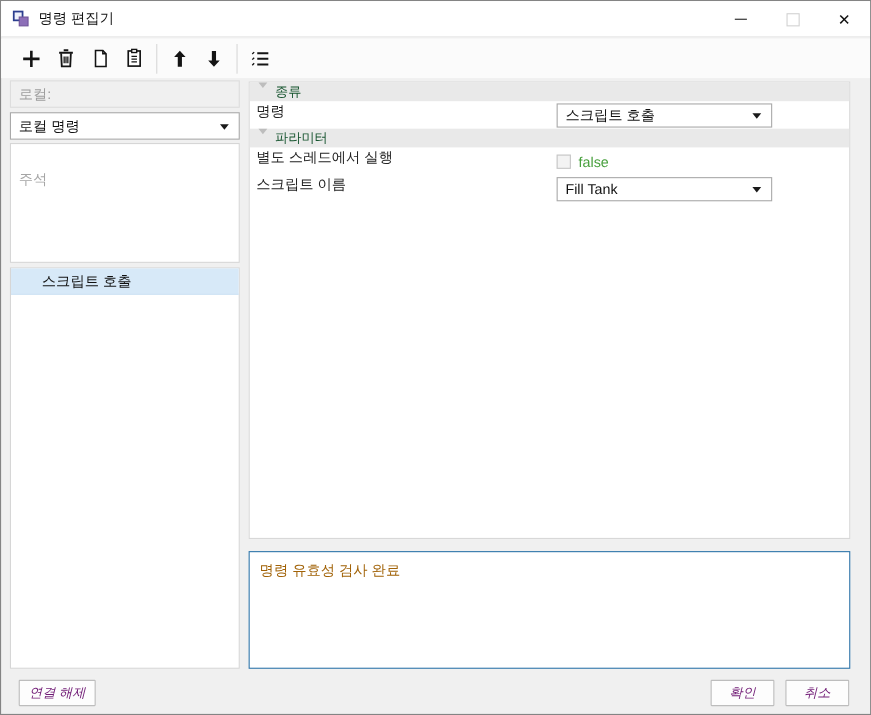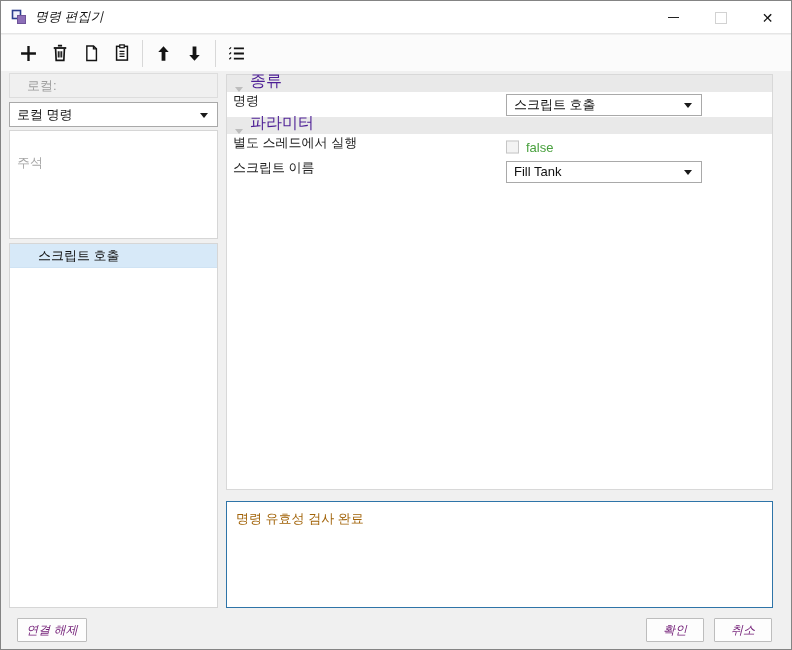--- a/index.html
+++ b/index.html
@@ -4,52 +4,52 @@
 <style>
   html,body{margin:0;padding:0;background:#fff;}
   .window{
     position:relative;width:792px;height:650px;box-sizing:border-box;
     border:1px solid #848484;background:#f0f0f0;overflow:hidden;
     font-family:"Liberation Sans","DejaVu Sans",sans-serif;color:#1a1a1a;
   }
   
   .titlebar{position:absolute;top:0;left:0;right:0;height:33px;background:#ffffff;
     border-bottom:1px solid #e6e6e6;display:flex;align-items:center;padding-left:10px;box-sizing:border-box;}
-  .title-text{font-size:13px;margin-left:8px;color:#111;font-style:italic;}
+  .title-text{font-size:13px;margin-left:8px;color:#111;}
   .win-controls{position:absolute;top:0;right:0;height:33px;display:flex;}
   .win-btn{width:47px;height:33px;display:flex;align-items:center;justify-content:center;cursor:default;}
   .min-bar{display:block;width:11px;height:1px;background:#222;}
   .max-box{display:block;width:10px;height:10px;border:1px solid #d2d2d2;background:transparent;}
   .close-x{font-size:14px;color:#111;line-height:1;}
   
   .toolbar{position:absolute;top:34px;left:0;right:0;height:36px;background:#fbfbfb;
     display:flex;align-items:center;padding-left:12px;box-sizing:border-box;}
   .tb-btn{width:31px;height:30px;display:flex;align-items:center;justify-content:center;}
   .tb-sep{width:1px;height:27px;background:#d8d8d8;margin:0 5px;}
   
   .local-box{position:absolute;left:8px;top:72px;width:209px;height:25px;border:1px solid #dddddd;
-    box-sizing:border-box;display:flex;align-items:center;padding-left:17px;font-size:13px;color:#9d9d9d;}
+    box-sizing:border-box;display:flex;align-items:center;padding-left:7px;font-size:13px;color:#9d9d9d;}
   .type-combo{position:absolute;left:8px;top:101px;width:209px;height:25px;background:#fff;
     border:1px solid #a9a9a9;box-sizing:border-box;display:flex;align-items:center;
     padding-left:7px;font-size:13px;color:#111;}
   .caret{position:absolute;right:9px;top:50%;margin-top:-2px;width:0;height:0;
     border-left:4px solid transparent;border-right:4px solid transparent;border-top:5px solid #1a1a1a;}
   .comment-area{position:absolute;left:8px;top:129px;width:209px;height:109px;background:#fff;
     border:1px solid #d6d6d6;box-sizing:border-box;resize:none;outline:none;
     font-family:"Liberation Sans","DejaVu Sans",sans-serif;font-size:13px;padding:23px 7px;color:#222;}
   .comment-area::placeholder{color:#a5a5a5;}
   .cmd-list{position:absolute;left:8px;top:242px;width:209px;height:365px;background:#fff;
     border:1px solid #d6d6d6;box-sizing:border-box;}
   .cmd-item-selected{height:24px;background:#d7e9f8;border-bottom:1px solid #cfe3f4;
     display:flex;align-items:center;padding-left:28px;font-size:13px;color:#111;box-sizing:border-box;}
   
   .prop-grid{position:absolute;left:225px;top:73px;width:547px;height:416px;background:#ffffff;
     border:1px solid #d8d8d8;box-sizing:border-box;}
-  .grid-header{height:17px;background:#e9e9e9;display:flex;align-items:flex-end;
-    font-size:16px;color:#4c1d95;padding-left:8px;box-sizing:border-box;}
+  .grid-header{height:17px;background:#e9e9e9;display:flex;align-items:flex-start;
+    font-size:12px;color:#14532d;padding-left:8px;box-sizing:border-box;}
   .tri{width:0;height:0;border-left:4px solid transparent;border-right:4px solid transparent;
     border-top:5px solid #bdbdbd;margin-right:7px;}
   .grid-row{height:25px;position:relative;display:flex;align-items:flex-start;
     font-size:13px;color:#222;padding-left:6px;box-sizing:border-box;}
   .grid-value{position:absolute;left:279px;top:50%;transform:translateY(-50%);
     display:flex;align-items:center;}
   .value-combo{width:196px;height:22px;background:#fff;border:1px solid #a9a9a9;
     box-sizing:border-box;display:flex;align-items:center;padding-left:7px;
     font-size:13px;color:#111;position:relative;}
   .checkbox{width:13px;height:13px;background:#f3f3f3;border:1px solid #c5c5c5;box-sizing:border-box;}

